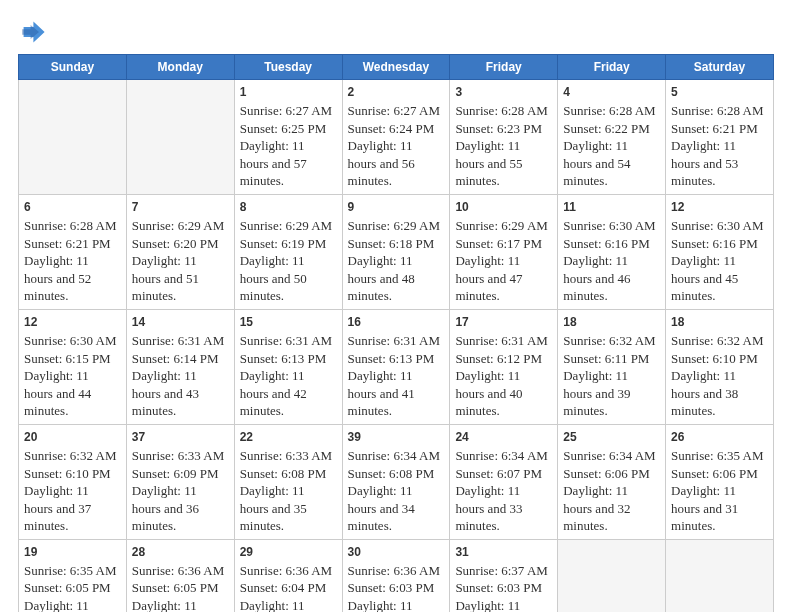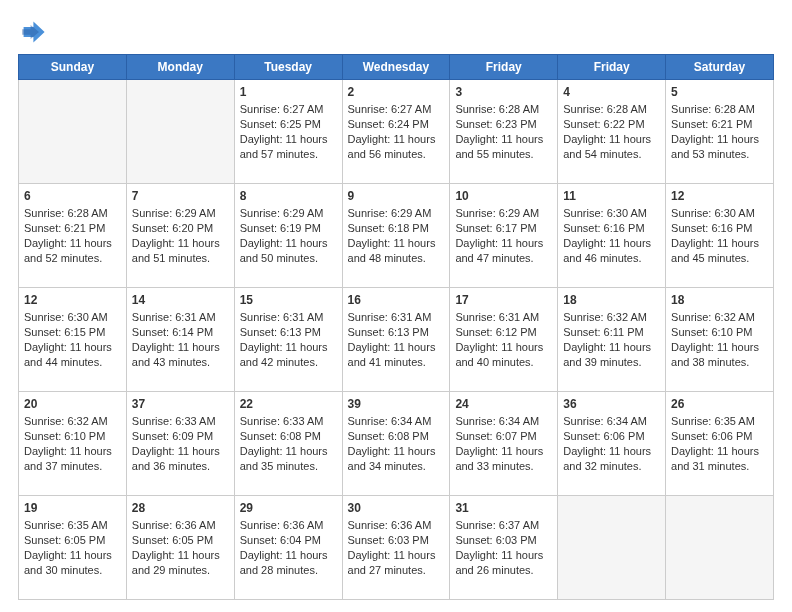--- a/index.html
+++ b/index.html
@@ -82,22 +82,23 @@
     .calendar td.empty {
       background: #f5f5f5;
     }
     .day-num {
       font-size: 12px;
       font-weight: bold;
       display: block;
       margin-bottom: 2px;
     }
     .day-info {
-      font-size: 11px;
-      color: #333;
+      font-size: 13px;
+      color: #333;
+      font-family: Liberation Serif, serif;
     }
   </style>
 </head>
 <body>
 
 <div class="page">
   <div class="header">
     <div class="logo">
       <svg class="logo-icon" viewBox="0 0 40 40">
         <polygon points="22,5 38,20 22,35 22,27 8,27 8,13 22,13" fill="#4a90d9"></polygon>
@@ -226,21 +227,21 @@
           </td>
           <td>
             <span class="day-num">39</span>
             <div class="day-info">Sunrise: 6:34 AM<br>Sunset: 6:08 PM<br>Daylight: 11 hours and 34 minutes.</div>
           </td>
           <td>
             <span class="day-num">24</span>
             <div class="day-info">Sunrise: 6:34 AM<br>Sunset: 6:07 PM<br>Daylight: 11 hours and 33 minutes.</div>
           </td>
           <td>
-            <span class="day-num">36</span>
+            <span class="day-num">25</span>
             <div class="day-info">Sunrise: 6:34 AM<br>Sunset: 6:06 PM<br>Daylight: 11 hours and 32 minutes.</div>
           </td>
           <td>
             <span class="day-num">26</span>
             <div class="day-info">Sunrise: 6:35 AM<br>Sunset: 6:06 PM<br>Daylight: 11 hours and 31 minutes.</div>
           </td>
         </tr>
         <tr>
           <td>
             <span class="day-num">19</span>

